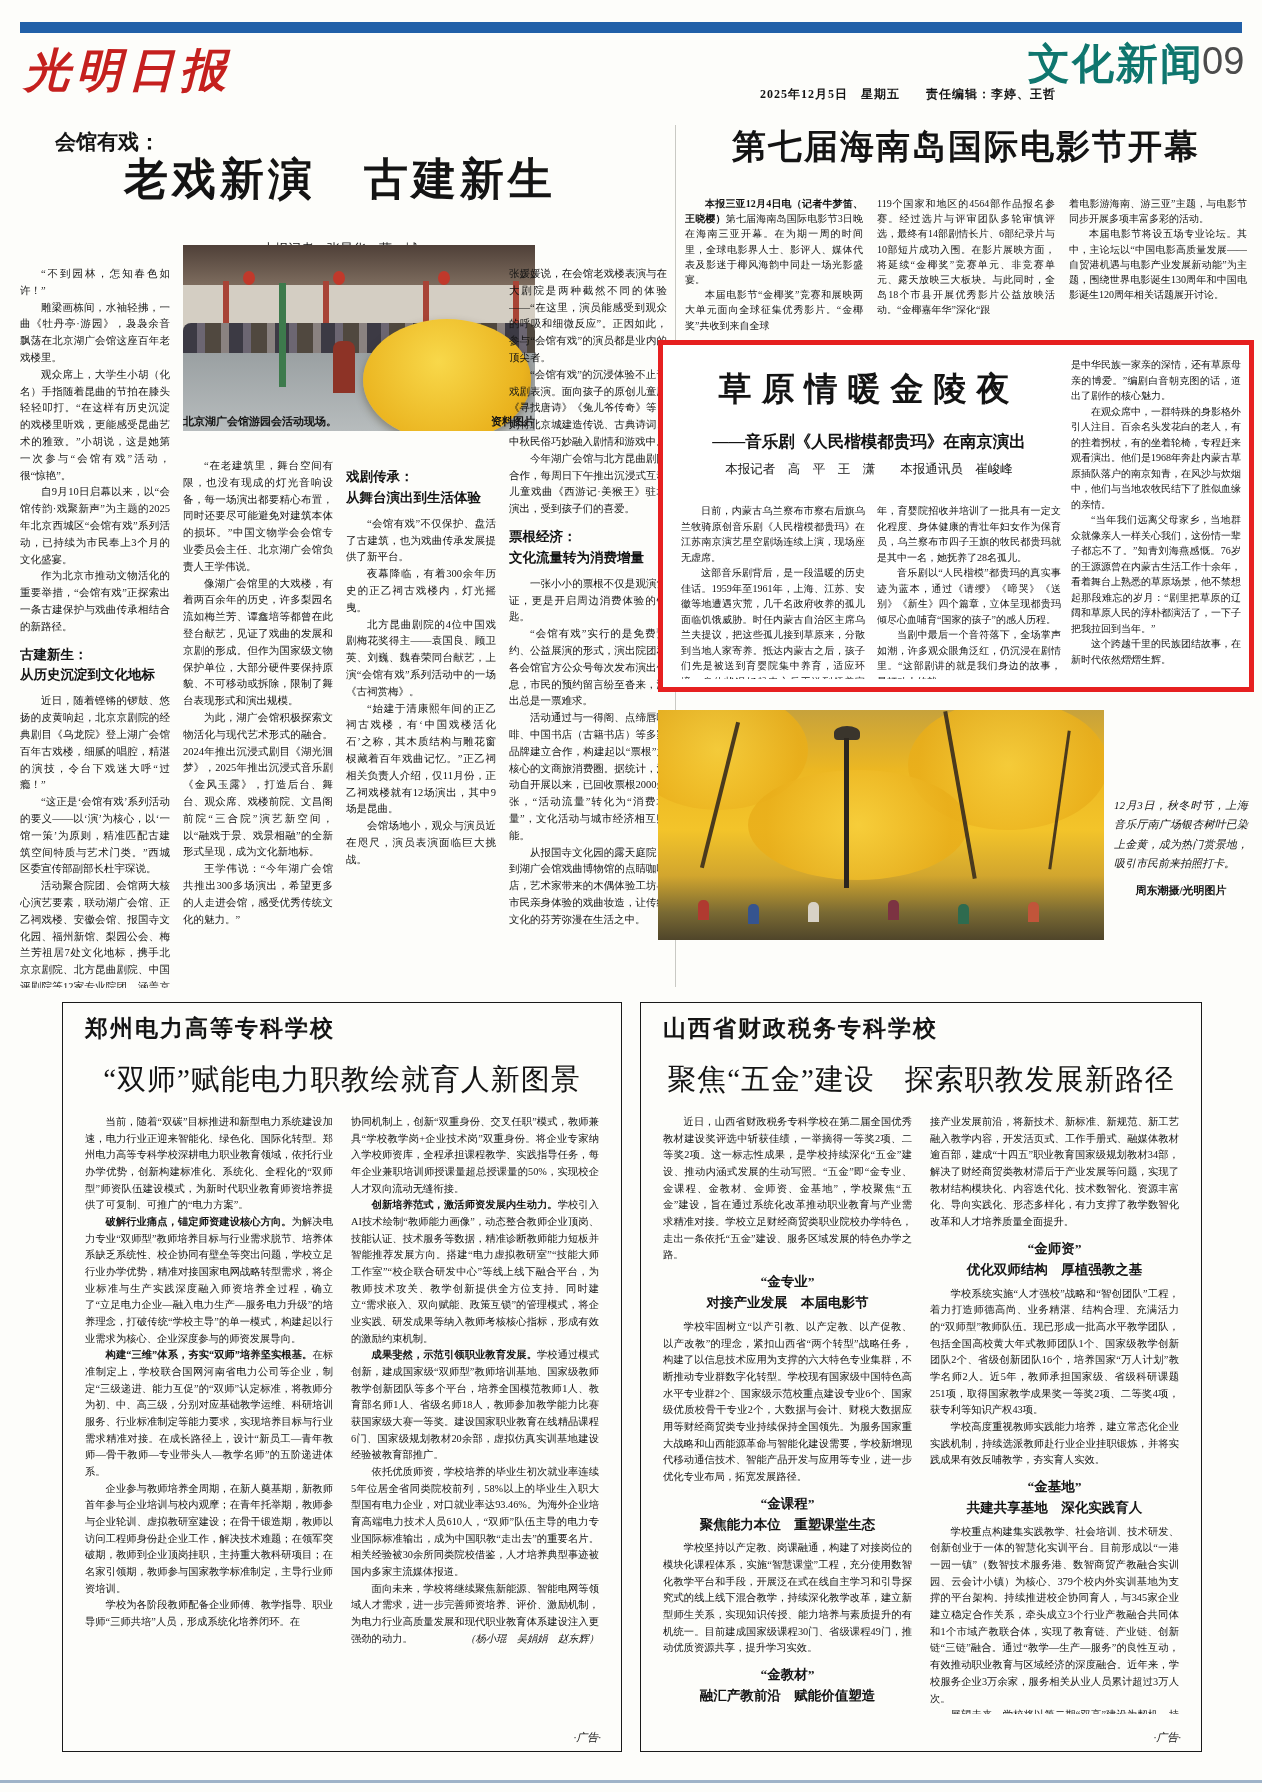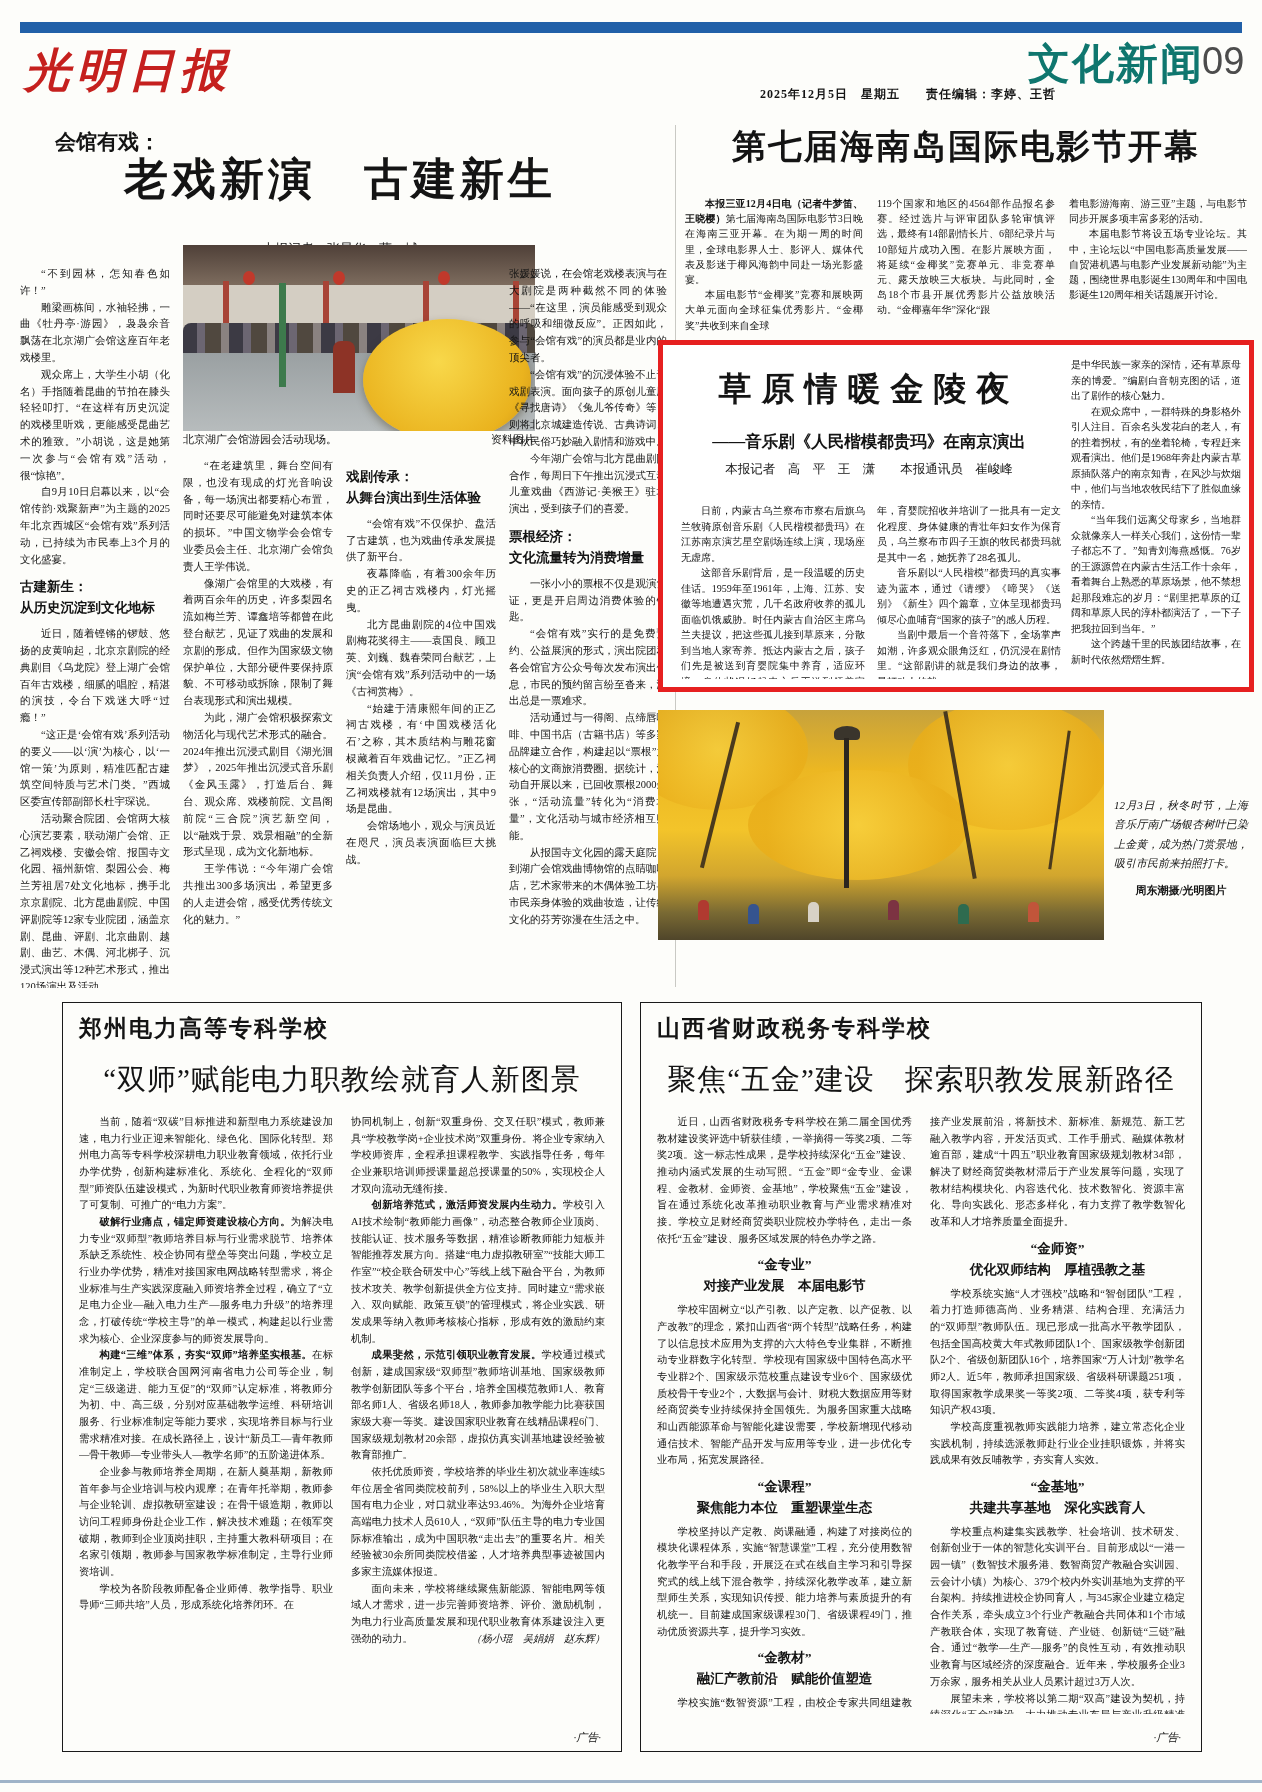--- a/index.html
+++ b/index.html
@@ -35,21 +35,21 @@
   .p1-lant{position:absolute;top:26px;width:12px;height:14px;border-radius:50%;background:#c0392b;}
   .p1-wall{position:absolute;left:0;top:40px;width:100%;height:52px;background:#d4cec3;}
   .p1-col{position:absolute;top:36px;width:6px;height:58px;background:#a84436;}
   .p1-crowd{position:absolute;left:0;top:78px;width:100%;height:34px;border-radius:8px 8px 0 0;
             background:repeating-linear-gradient(90deg,#3c3a44 0 14px,#6c6672 14px 22px,#50483f 22px 38px,#8a8280 38px 46px);}
   .p1-ground{position:absolute;left:0;top:108px;width:100%;height:78px;background:linear-gradient(180deg,#9aa0a2,#b7bcbd);}
   .p1-pole{position:absolute;left:96px;top:38px;width:7px;height:104px;background:#3d7a4c;}
   .p1-umb{position:absolute;left:180px;top:74px;width:168px;height:122px;border-radius:50%;
           background:radial-gradient(circle at 45% 35%,#f8d84a,#eab31e 70%,#c98f14);box-shadow:0 4px 8px rgba(60,50,20,.4);}
   .p1-fig{position:absolute;left:150px;top:96px;width:22px;height:52px;border-radius:8px 8px 0 0;background:#8d3326;}
-  .photo-caption-row{position:absolute;left:183px;top:432px;width:352px;font-size:11px;font-weight:normal;
+  .photo-caption-row{position:absolute;left:183px;top:414px;width:352px;font-size:11px;font-weight:bold;
                      display:flex;justify-content:space-between;}
   
   .film-headline{position:absolute;left:685px;top:124px;width:562px;text-align:center;
                  font-size:34px;font-weight:900;letter-spacing:2px;}
   .film-cols{position:absolute;left:685px;top:196px;width:562px;height:138px;display:flex;gap:14px;}
   .film-cols .fcol{width:178px;height:138px;overflow:hidden;font-size:10px;line-height:1.52;text-align:justify;}
   
   .red-box{position:absolute;left:658px;top:340px;width:596px;height:352px;border:5px solid #e62020;
            box-sizing:border-box;background:#fff;}
   .rb-headline{position:absolute;left:10px;top:22px;width:392px;text-align:center;font-size:33px;
@@ -63,21 +63,21 @@
   .p2-branch{position:absolute;background:#4a3a1e;}
   .p2-blob{position:absolute;border-radius:50%;background:radial-gradient(circle,#f7cf3d,#e9ae1a 75%);opacity:.85;}
   .p2-pole{position:absolute;left:186px;top:28px;width:5px;height:150px;background:#2b2620;}
   .p2-lamp{position:absolute;left:176px;top:16px;width:26px;height:14px;border-radius:50% 50% 4px 4px;background:#3a352c;}
   .p2-person{position:absolute;width:11px;height:20px;border-radius:5px 5px 0 0;}
   .ginkgo-caption{position:absolute;left:1114px;top:796px;width:134px;font-size:11px;line-height:1.75;
                   text-align:justify;font-style:italic;}
   .ginkgo-credit{margin-top:8px;font-weight:bold;text-align:center;font-style:normal;}
   
   .ad-box{position:absolute;top:1002px;height:750px;border:1.5px solid #1a1a1a;box-sizing:border-box;
-          background:#fdfdfa;padding:10px 16px;}
+          background:#fdfdfa;padding:10px 22px;}
   .ad-left{left:62px;width:560px;}
   .ad-right{left:640px;width:562px;}
   .ad-org{font-size:23px;font-weight:900;letter-spacing:2px;font-family:"Liberation Sans","DejaVu Sans",sans-serif;}
   .ad-headline{text-align:center;font-size:29px;font-weight:400;letter-spacing:1px;margin:16px 0 14px 0;}
   .ad-cols{display:flex;gap:18px;}
   .ad-cols .acol{flex:1;height:600px;overflow:hidden;font-size:10.3px;line-height:1.62;text-align:justify;}
   .ad-mark{position:absolute;right:20px;bottom:6px;font-size:11px;font-style:italic;}
   .bottom-rule{position:absolute;left:0;top:1780px;width:1262px;height:3px;background:#9fb3c8;}
 </style>
 </head>
@@ -114,20 +114,21 @@
   <div class="photo-caption-row">
     <span>北京湖广会馆游园会活动现场。</span>
     <span>资料图片</span>
   </div>
 
   <div class="ncol" style="left:20px;top:266px;width:150px;height:722px">
       <p class="para">“不到园林，怎知春色如许！”</p>
       <p class="para">雕梁画栋间，水袖轻拂，一曲《牡丹亭·游园》，袅袅余音飘荡在北京湖广会馆这座百年老戏楼里。</p>
       <p class="para">观众席上，大学生小胡（化名）手指随着昆曲的节拍在膝头轻轻叩打。“在这样有历史沉淀的戏楼里听戏，更能感受昆曲艺术的雅致。”小胡说，这是她第一次参与“会馆有戏”活动，很“惊艳”。</p>
       <p class="para">自9月10日启幕以来，以“会馆传韵·戏聚新声”为主题的2025年北京西城区“会馆有戏”系列活动，已持续为市民奉上3个月的文化盛宴。</p>
+      <p class="para">作为北京市推动文物活化的重要举措，“会馆有戏”正探索出一条古建保护与戏曲传承相结合的新路径。</p>
       <div class="col-subhead">古建新生：
 从历史沉淀到文化地标</div>
       <p class="para">近日，随着铿锵的锣鼓、悠扬的皮黄响起，北京京剧院的经典剧目《乌龙院》登上湖广会馆百年古戏楼，细腻的唱腔，精湛的演技，令台下戏迷大呼“过瘾！”</p>
       <p class="para">“这正是‘会馆有戏’系列活动的要义——以‘演’为核心，以‘一馆一策’为原则，精准匹配古建筑空间特质与艺术门类。”西城区委宣传部副部长杜宇琛说。</p>
       <p class="para">活动聚合院团、会馆两大核心演艺要素，联动湖广会馆、正乙祠戏楼、安徽会馆、报国寺文化园、福州新馆、梨园公会、梅兰芳祖居7处文化地标，携手北京京剧院、北方昆曲剧院、中国评剧院等12家专业院团，涵盖京剧、昆曲、评剧、北京曲剧、越剧、曲艺、木偶、河北梆子、沉浸式演出等12种艺术形式，推出120场演出及活动。</p>
     </div>
   <div class="ncol" style="left:183px;top:458px;width:150px;height:530px">
       <p class="para">“在老建筑里，舞台空间有限，也没有现成的灯光音响设备，每一场演出都要精心布置，同时还要尽可能避免对建筑本体的损坏。”中国文物学会会馆专业委员会主任、北京湖广会馆负责人王学伟说。</p>
       <p class="para">像湖广会馆里的大戏楼，有着两百余年的历史，许多梨园名流如梅兰芳、谭鑫培等都曾在此登台献艺，见证了戏曲的发展和京剧的形成。但作为国家级文物保护单位，大部分硬件要保持原貌、不可移动或拆除，限制了舞台表现形式和演出规模。</p>
       <p class="para">为此，湖广会馆积极探索文物活化与现代艺术形式的融合。2024年推出沉浸式剧目《湖光洄梦》，2025年推出沉浸式音乐剧《金风玉露》，打造后台、舞台、观众席、戏楼前院、文昌阁前院“三合院”演艺新空间，以“融戏于景、戏景相融”的全新形式呈现，成为文化新地标。</p>

